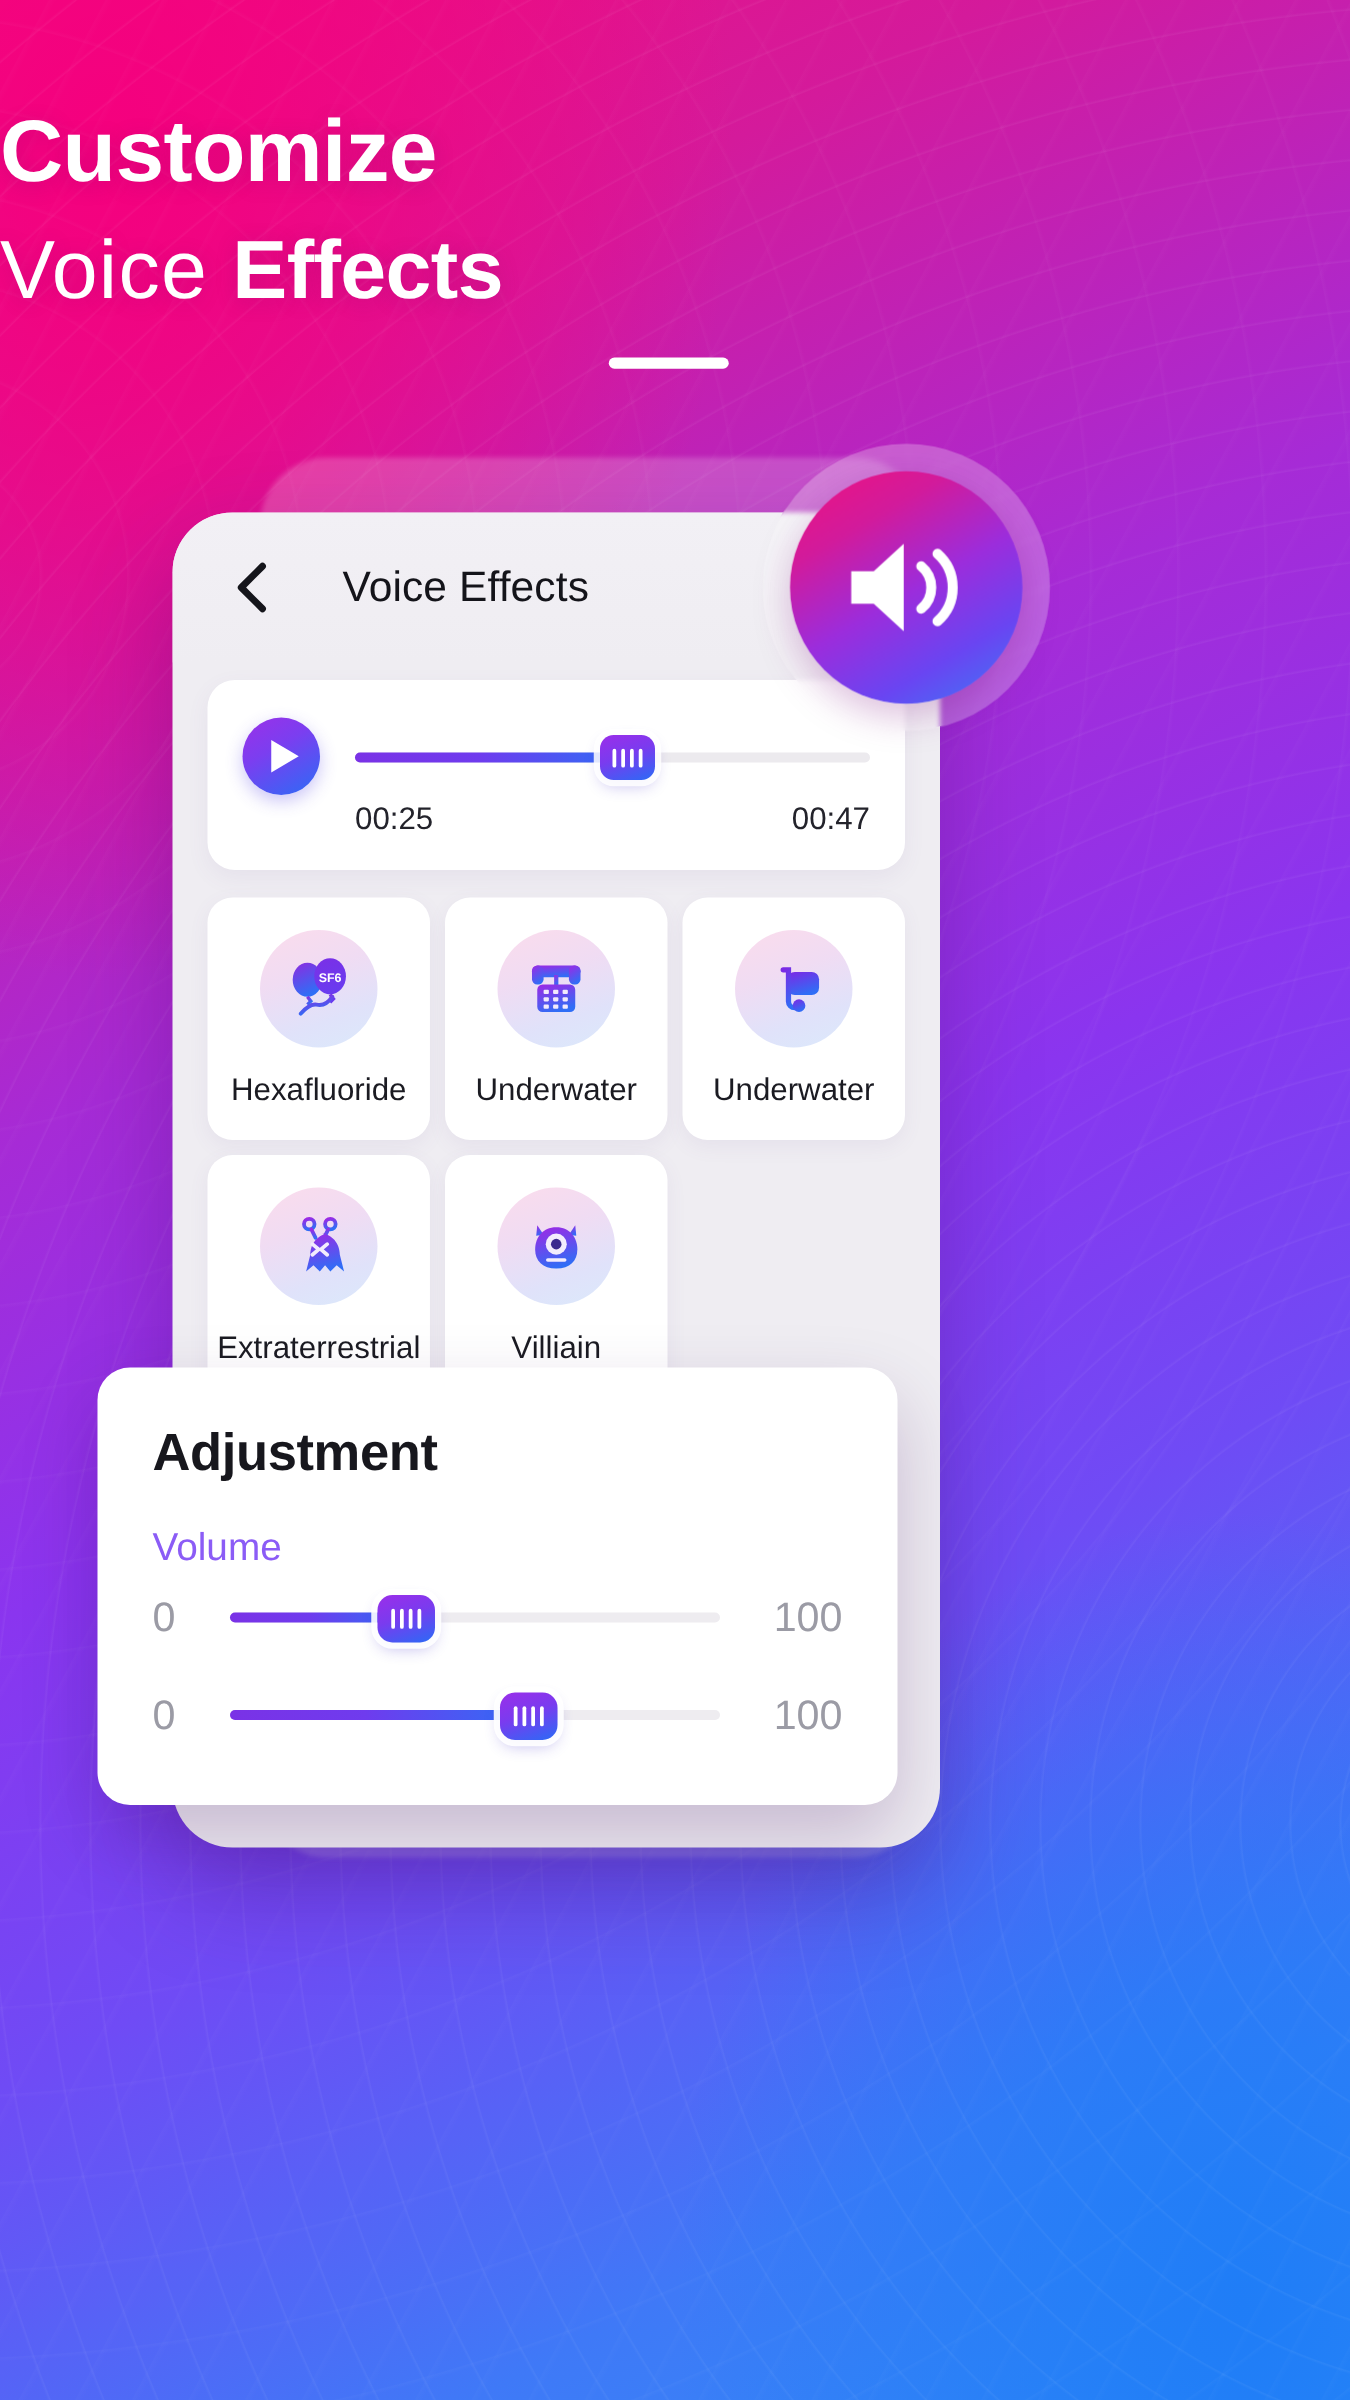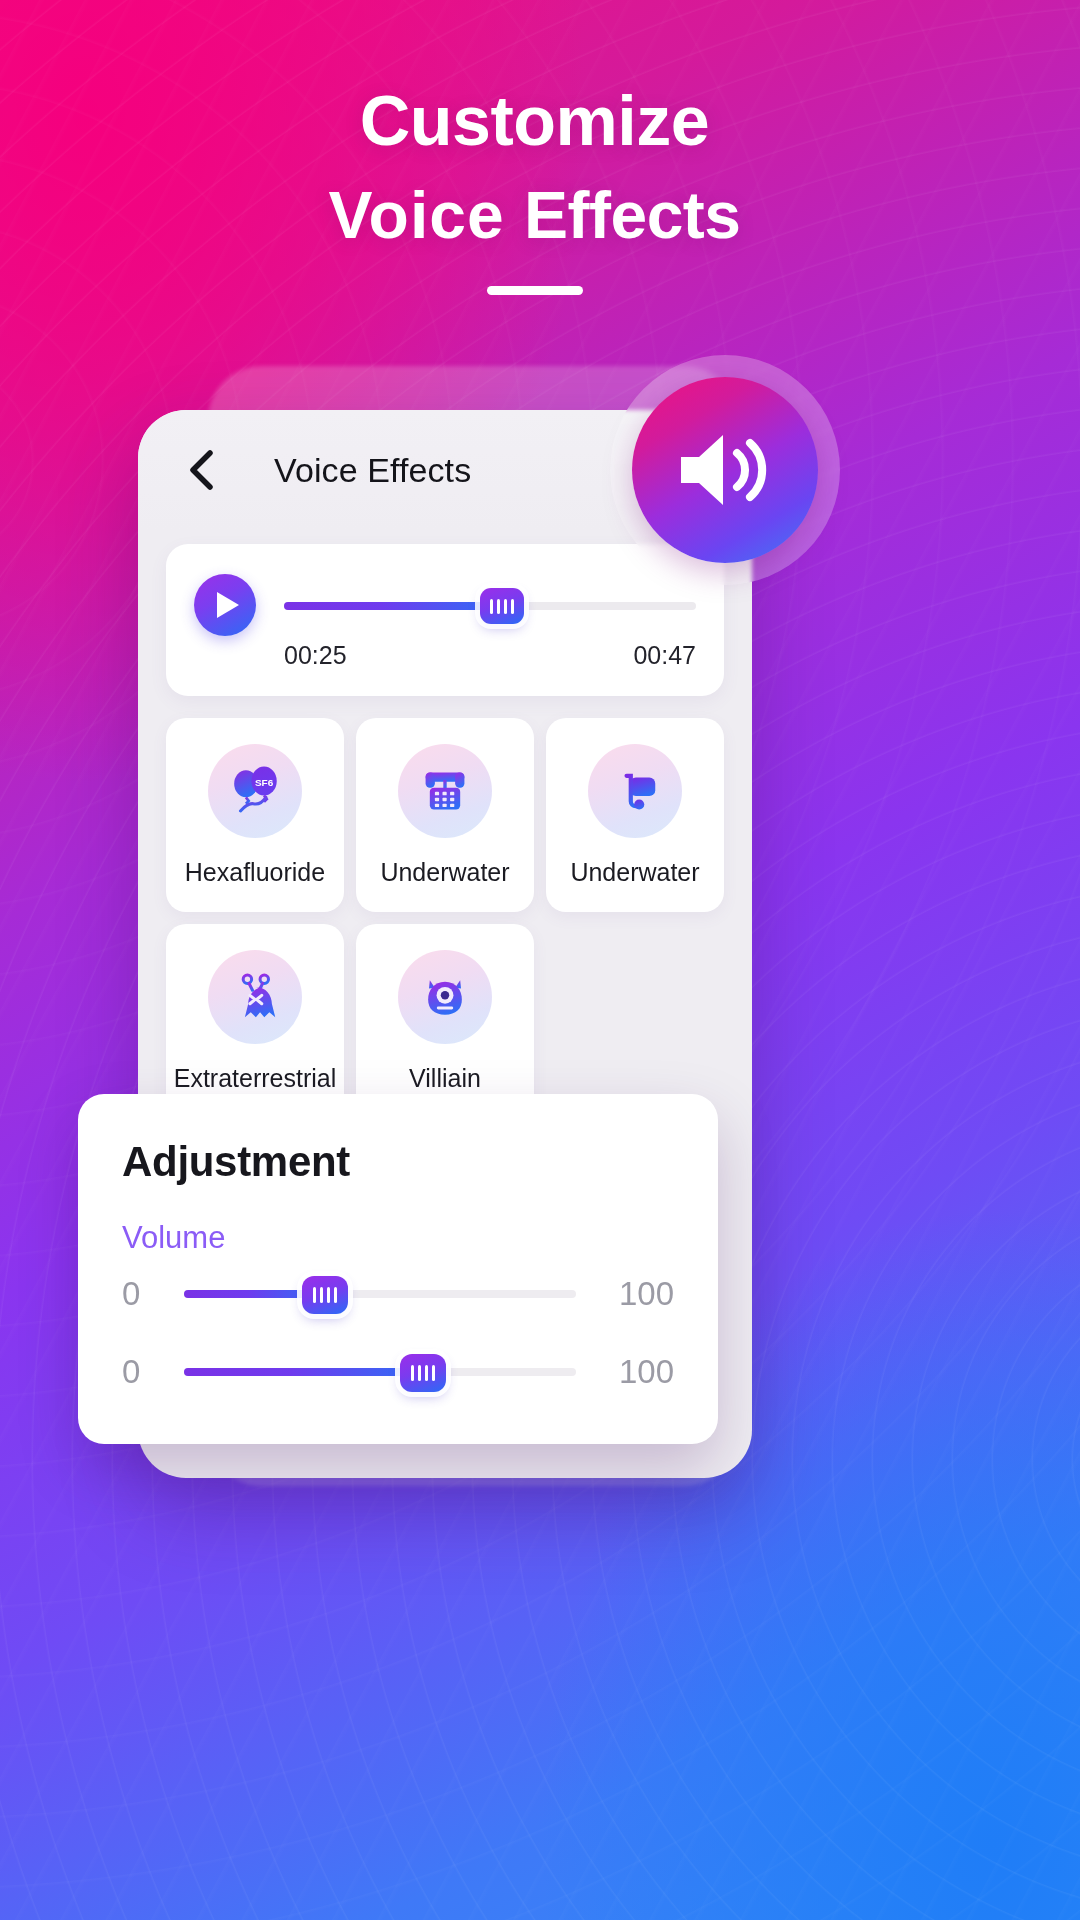--- a/index.html
+++ b/index.html
@@ -45,35 +45,34 @@
     position: absolute; inset: 0;
     opacity: .16;
     background: repeating-linear-gradient(118deg,
       rgba(255,255,255,0) 0px, rgba(255,255,255,0) 34px,
       rgba(255,255,255,.11) 35px, rgba(255,255,255,0) 40px);
   }
 
   
   #headline {
     position: absolute; top: 86px; left: 0; right: 11px;
-    text-align: center;
     color: #fff;
     z-index: 6;
   }
   .hl-line1 {
     font-size: 70px; font-weight: 700; letter-spacing: -0.5px;
     line-height: 1.0;
     text-shadow: 0 3px 18px rgba(90,0,90,.18);
   }
   .hl-line2 {
     margin-top: 26px;
     font-size: 66px; line-height: 1.0;
     text-shadow: 0 3px 18px rgba(90,0,90,.18);
   }
-  .hl-light { font-weight: 700; letter-spacing: 1px; }
+  .hl-light { font-weight: 400; letter-spacing: 1px; }
   .hl-bold  { font-weight: 700; letter-spacing: -0.5px; }
   #hl-rule {
     width: 96px; height: 9px; border-radius: 5px;
     background: #fff; margin: 38px auto 0;
   }
 
   
   #phone-shadow {
     position: absolute;
     left: 208px; top: 366px; width: 530px; height: 1120px;

